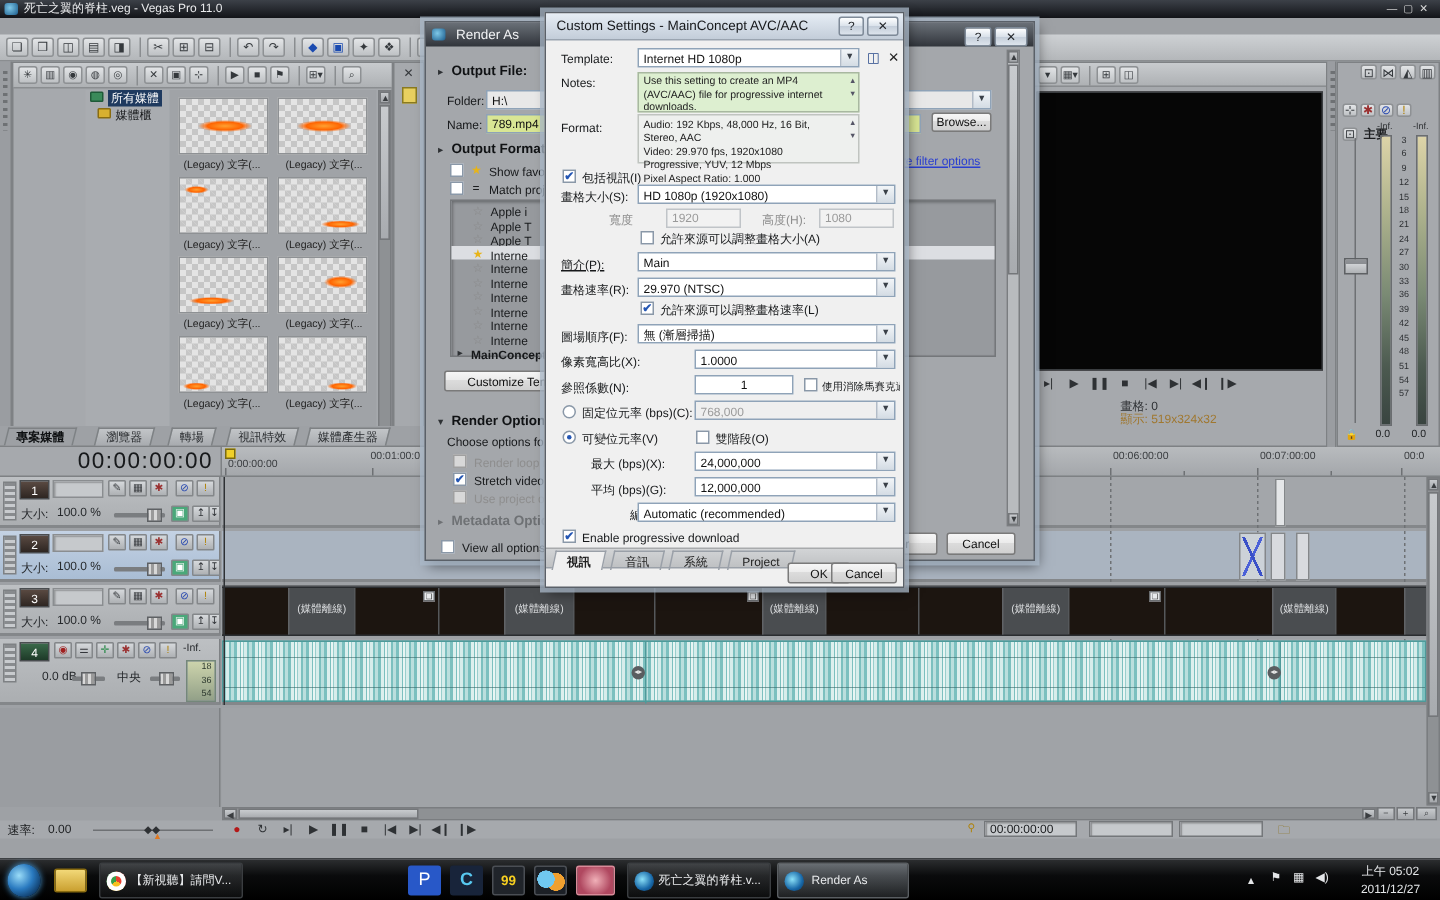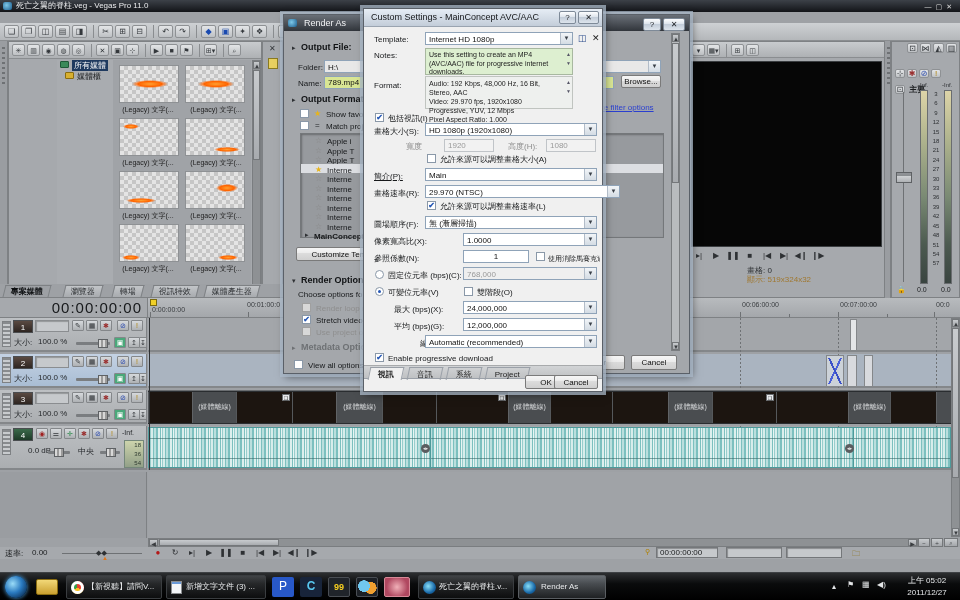--- a/index.html
+++ b/index.html
@@ -559,21 +559,21 @@
     <span class="chk" style="left:63px;top:145px;"></span>
     <span class="lbl" style="left:76px;top:145px;">允許來源可以調整畫格大小(A)</span>
 
     <span class="lbl" style="left:10px;top:162px;text-decoration:underline;">簡介(P):</span>
     <div class="combo" style="left:61px;top:159px;width:172px;">
         <span class="val">Main</span>
         <span class="arr">▼</span>
       </div>
 
     <span class="lbl" style="left:10px;top:179px;">畫格速率(R):</span>
-    <div class="combo" style="left:61px;top:176px;width:195px;">
+    <div class="combo" style="left:61px;top:176px;width:172px;">
         <span class="val">29.970 (NTSC)</span>
         <span class="arr">▼</span>
       </div>
     <span class="chk" style="left:63px;top:192px;">✔</span>
     <span class="lbl" style="left:76px;top:192px;">允許來源可以調整畫格速率(L)</span>
 
     <span class="lbl" style="left:10px;top:210px;">圖場順序(F):</span>
     <div class="combo" style="left:61px;top:207px;width:172px;">
         <span class="val">無 (漸層掃描)</span>
         <span class="arr">▼</span>
@@ -640,24 +640,20 @@
     <div class="btn7" style="left:143px;top:366px;width:42px;height:14px;line-height:13px;margin-left:18px;"><span>OK</span></div>
     <div class="btn7" style="left:190px;top:366px;width:44px;height:14px;line-height:13px;"><span>Cancel</span></div>
   </div>
 
   <div class="a taskbar" style="z-index:100;">
     <span class="a" style="left:5px;top:3px;width:22px;height:22px;border-radius:50%;background:radial-gradient(circle at 35% 35%,#9adcf8,#2a7ac0 45%,#12406e 75%,#0a2844);box-shadow:0 0 4px #4aa0e0;"></span>
     <span class="tbico" style="left:36px;background:linear-gradient(#f2d878,#caa030);border:1px solid #8a6c10;width:22px;height:16px;top:6px;"></span>
     <div class="tbitem" style="left:66px;width:96px;">
       <span class="a" style="left:4px;top:5px;width:13px;height:13px;border-radius:50%;background:conic-gradient(#e84030 0 33%,#f8c020 33% 66%,#38a048 66% 100%);box-shadow:inset 0 0 0 3px #fff;"></span>
         <span class="a ellip" style="left:20px;top:0;width:72px;">【新視聽】請問V...</span>
-    </div>
-    <div class="tbitem" style="left:166px;width:100px;">
-      <span class="a" style="left:4px;top:5px;width:11px;height:13px;background:#f4f6f8;border:1px solid #8a8d90;box-shadow:inset 0 2px 0 #6a9ad8;"></span>
-        <span class="a ellip" style="left:19px;top:0;width:76px;">新增文字文件 (3) ...</span>
     </div>
     <span class="tbico" style="left:272px;width:22px;background:#2858c8;color:#fff;font-size:12px;text-align:center;line-height:19px;">P</span>
     <span class="tbico" style="left:300px;width:22px;background:#18243a;color:#58c8f0;font-size:12px;text-align:center;line-height:19px;font-weight:bold;">C</span>
     <span class="tbico" style="left:328px;width:22px;background:#20242a;border:1px solid #4a4e54;color:#f8d020;font-size:9px;text-align:center;line-height:18px;font-weight:bold;">99</span>
     <span class="tbico" style="left:356px;width:22px;background:radial-gradient(circle at 35% 45%,#70c8f0 0 35%,transparent 36%),radial-gradient(circle at 68% 55%,#f0a030 0 35%,transparent 36%),#1c2026;border:1px solid #4a4e54;"></span>
     <span class="tbico" style="left:384px;width:26px;background:radial-gradient(circle at 50% 50%,#f0b0b8,#b04860 70%);border:1px solid #d88a98;"></span>
     <div class="tbitem" style="left:418px;width:96px;">
       <span class="a" style="left:4px;top:5px;width:13px;height:13px;border-radius:50%;background:radial-gradient(circle at 40% 40%,#8ae0f8,#1868a8 60%,#0a3054);"></span>
         <span class="a ellip" style="left:20px;top:0;width:72px;">死亡之翼的脊柱.v...</span>
     </div>

